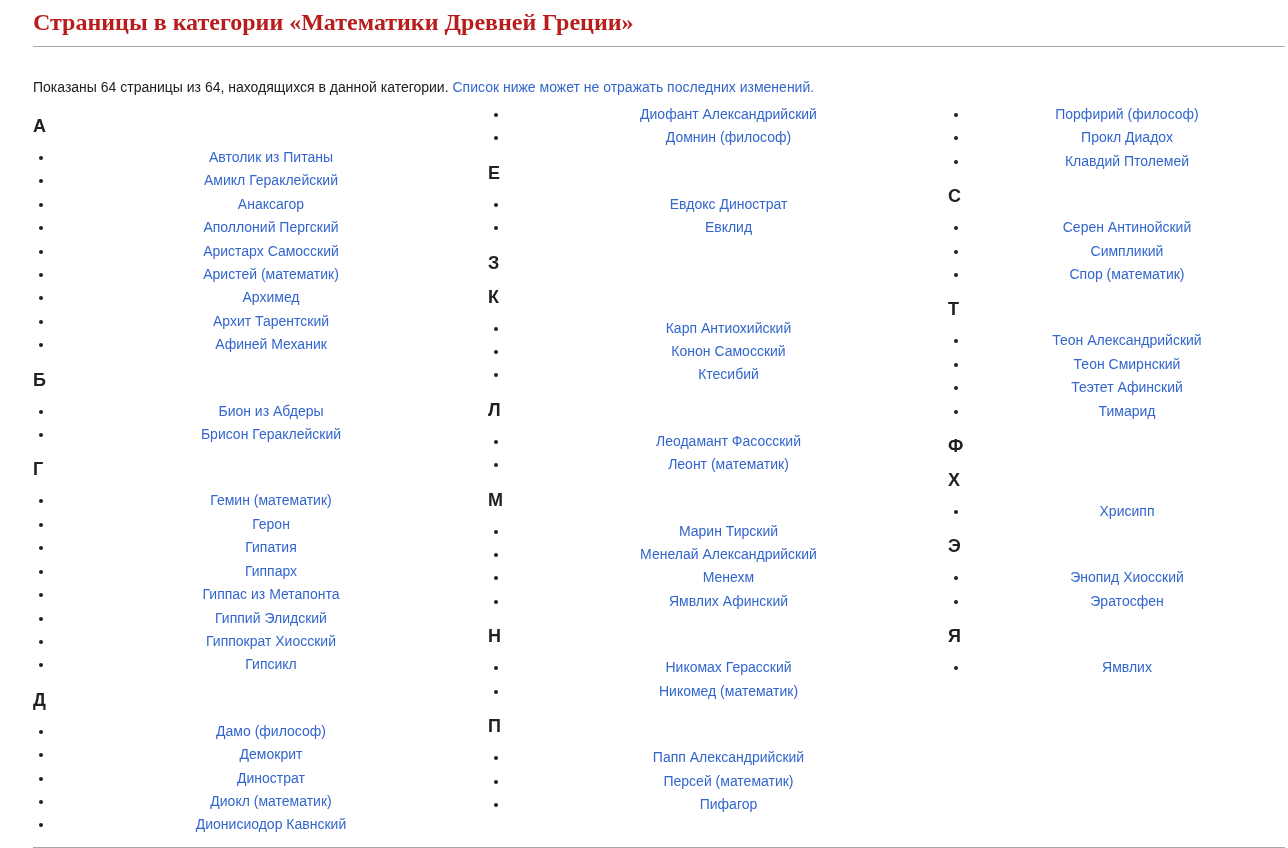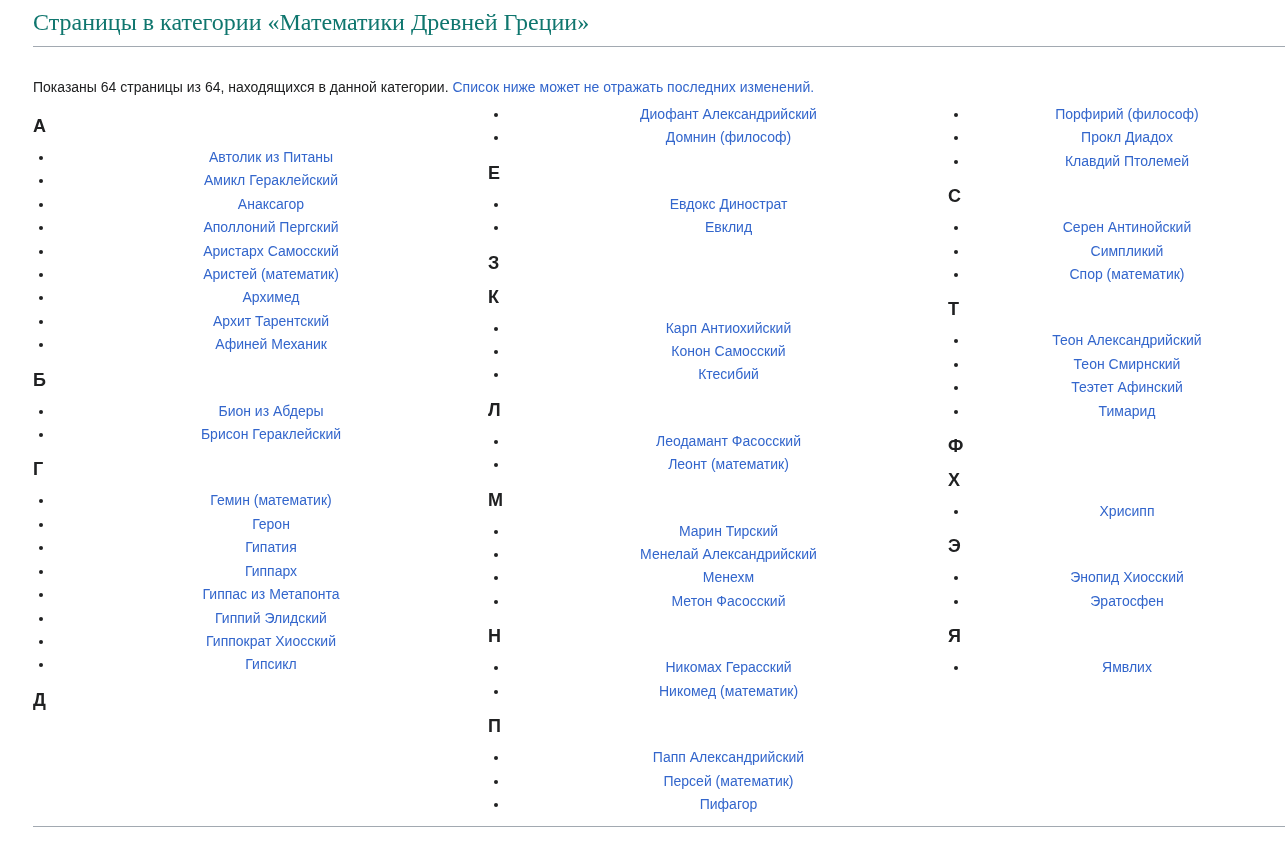--- a/index.html
+++ b/index.html
@@ -16,24 +16,24 @@
     overflow: hidden;
     position: relative;
   }
   .content {
     margin: 0 3px 0 33px;
   }
   h1.page-title {
     margin: 0;
     padding: 9px 0 10px;
     font-family: "Liberation Serif", "DejaVu Serif", serif;
-    font-weight: 400;
+    font-weight: 700;
     font-size: 24px;
     line-height: 27px;
-    color: #0f766e;
+    color: #b91c1c;
     border-bottom: 1px solid var(--divider-color, #a2a9b1);
   }
   p.category-summary {
     margin: 29px 0 0;
     font-size: 14px;
     line-height: 22px;
   }
   p.category-summary a {
     color: var(--link-color, #3366cc);
     text-decoration: none;
@@ -119,20 +119,27 @@
             <li><a>Гемин (математик)</a></li>
             <li><a>Герон</a></li>
             <li><a>Гипатия</a></li>
             <li><a>Гиппарх</a></li>
             <li><a>Гиппас из Метапонта</a></li>
             <li><a>Гиппий Элидский</a></li>
             <li><a>Гиппократ Хиосский</a></li>
             <li><a>Гипсикл</a></li>
           </ul>
           <h3 class="group-heading">Д</h3>
+          <ul class="group-list">
+            <li><a>Дамо (философ)</a></li>
+            <li><a>Демокрит</a></li>
+            <li><a>Динострат</a></li>
+            <li><a>Диокл (математик)</a></li>
+            <li><a>Дионисиодор Кавнский</a></li>
+          </ul>
         </div>
         <div class="col col2">
           <ul class="group-list cont">
             <li><a>Диофант Александрийский</a></li>
             <li><a>Домнин (философ)</a></li>
           </ul>
           <h3 class="group-heading">Е</h3>
           <ul class="group-list">
             <li><a>Евдокс Динострат</a></li>
             <li><a>Евклид</a></li>
@@ -147,21 +154,21 @@
           <h3 class="group-heading">Л</h3>
           <ul class="group-list">
             <li><a>Леодамант Фасосский</a></li>
             <li><a>Леонт (математик)</a></li>
           </ul>
           <h3 class="group-heading">М</h3>
           <ul class="group-list">
             <li><a>Марин Тирский</a></li>
             <li><a>Менелай Александрийский</a></li>
             <li><a>Менехм</a></li>
-            <li><a>Метон Фасосский</a></li>
+            <li><a>Ямвлих Афинский</a></li>
           </ul>
           <h3 class="group-heading">Н</h3>
           <ul class="group-list">
             <li><a>Никомах Герасский</a></li>
             <li><a>Никомед (математик)</a></li>
           </ul>
           <h3 class="group-heading">П</h3>
           <ul class="group-list">
             <li><a>Папп Александрийский</a></li>
             <li><a>Персей (математик)</a></li>

